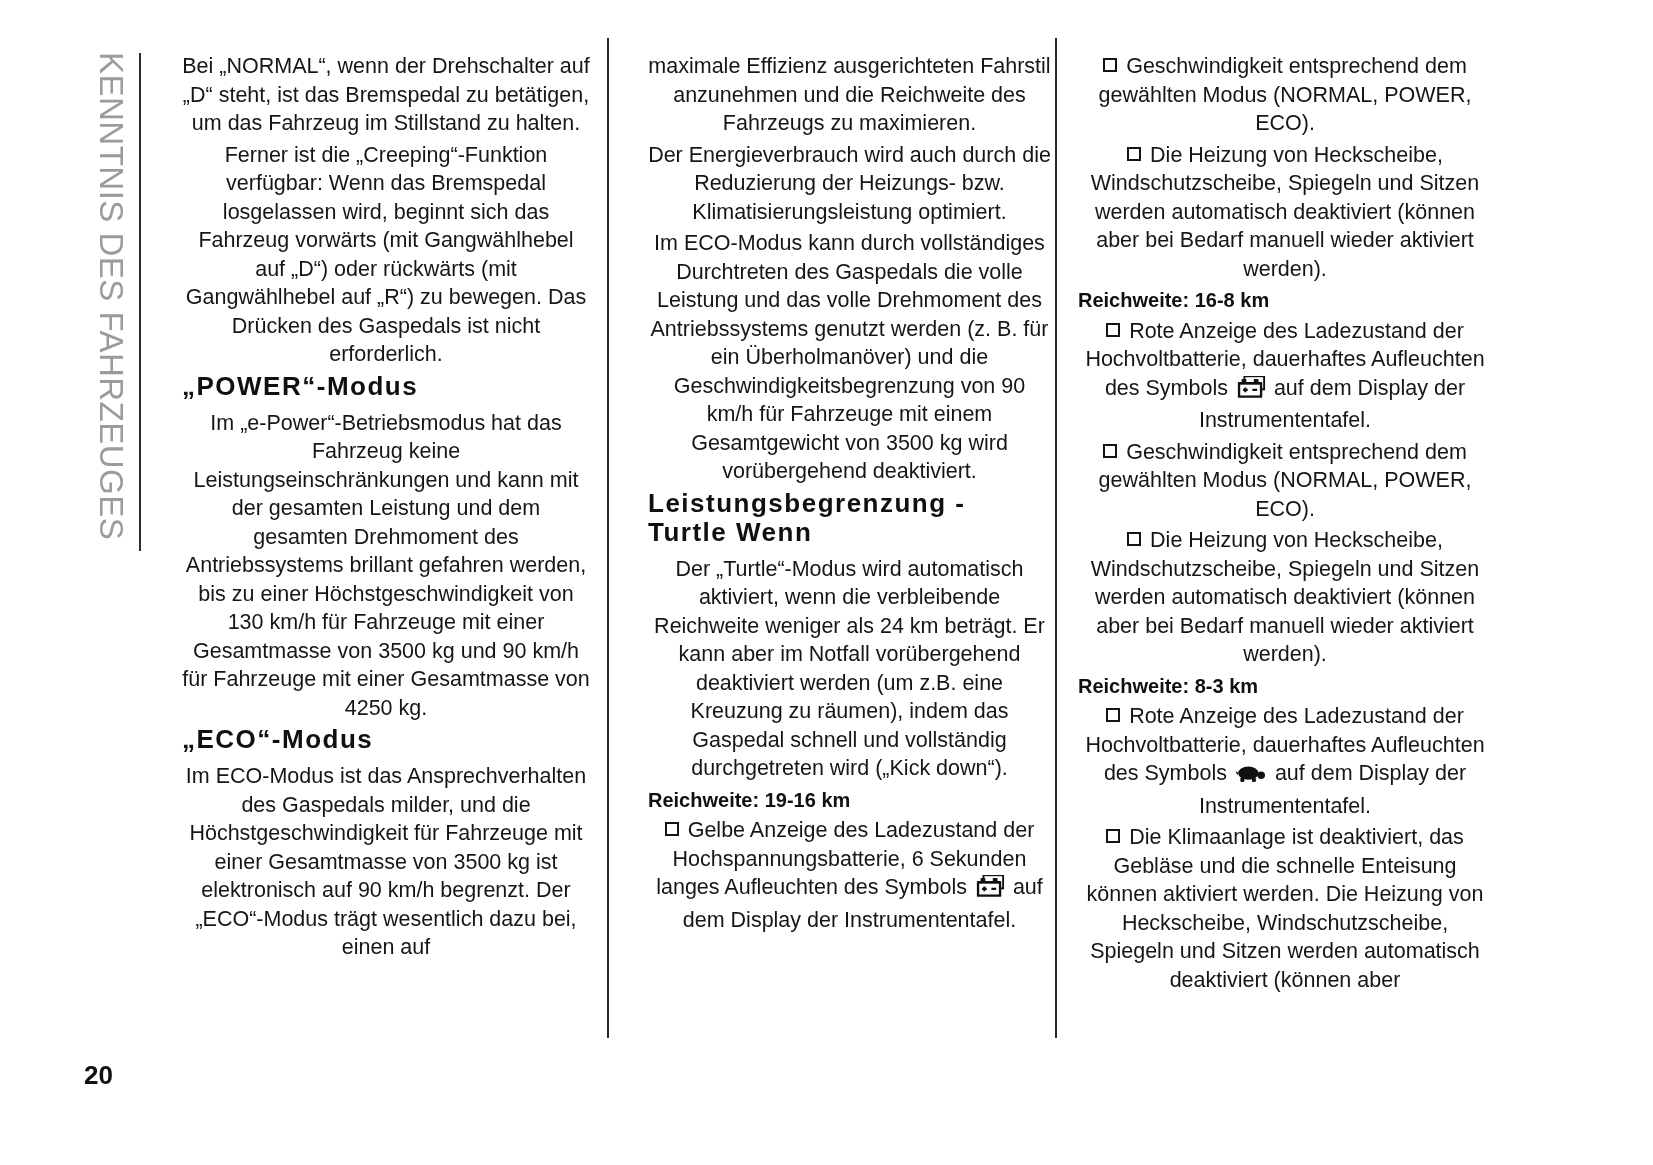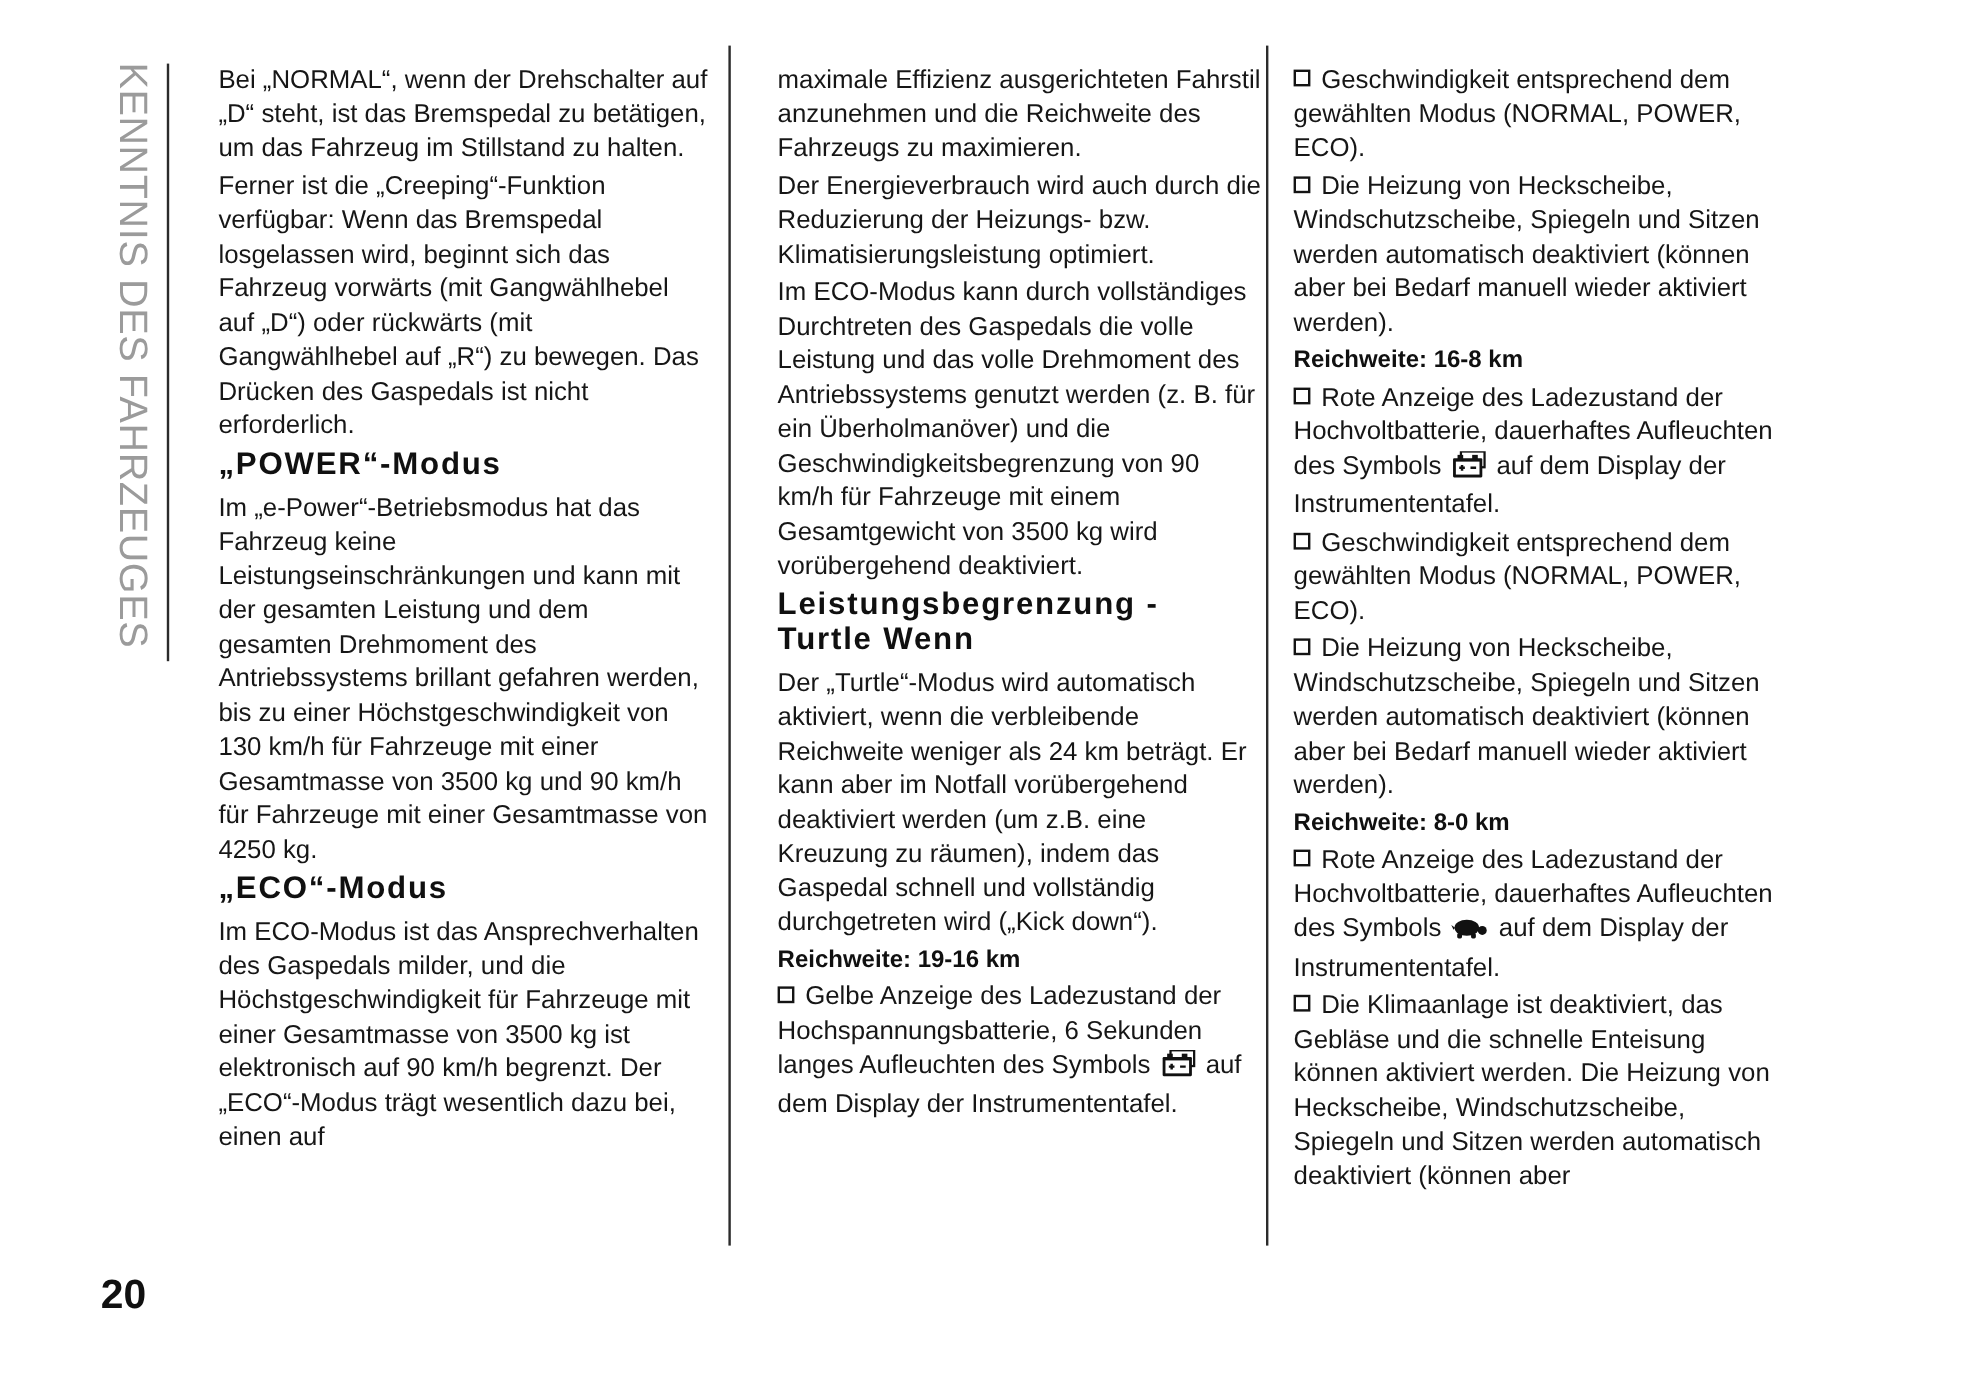--- a/index.html
+++ b/index.html
@@ -50,20 +50,21 @@
     position: absolute;
     top: 38px;
     width: 2px;
     height: 1000px;
     background: #2b2b2b;
   }
   .rule1 { left: 607px; }
   .rule2 { left: 1055px; }
   .para {
     margin: 0 0 3px 0;
+    text-align: center;
   }
   .heading {
     font-weight: bold;
     font-size: 26px;
     line-height: 29px;
     letter-spacing: 1.5px;
     margin: 0 0 8px 0;
     color: #101010;
   }
   .subheading {
@@ -82,21 +83,21 @@
   }
   .inline-icon {
     display: inline-block;
     vertical-align: -4px;
     margin: 0 2px;
   }
   .page-number {
     position: absolute;
     left: 84px;
     top: 1060px;
-    font-size: 34px;
+    font-size: 26px;
     font-weight: bold;
     color: #101010;
   }
 </style>
 </head>
 <body>
 
 <div class="page">
   <div class="sidebar-label">KENNTNIS DES FAHRZEUGES</div>
   <div class="sidebar-rule"></div>
@@ -134,21 +135,21 @@
       <p class="para"><span class="sq"></span>Rote Anzeige des Ladezustand der Hochvoltbatterie, dauerhaftes Aufleuchten des Symbols <span class="inline-icon"><svg width="30" height="23" viewBox="0 0 32 24">
             <rect x="9" y="0" width="21" height="14" fill="none" stroke="#111" stroke-width="2"></rect>
             <rect x="6" y="3" width="5" height="4" fill="#111"></rect>
             <rect x="19" y="3" width="5" height="4" fill="#111"></rect>
             <rect x="2" y="6" width="26" height="17" rx="1" fill="#111"></rect>
             <rect x="4.5" y="9" width="21" height="11.5" fill="#fff"></rect>
             <path d="M7.5 14.5 h5 M10 12 v5 M17.5 14.5 h5" stroke="#111" stroke-width="2.2" fill="none"></path>
           </svg></span> auf dem Display der Instrumententafel.</p>
       <p class="para"><span class="sq"></span>Geschwindigkeit entsprechend dem gewählten Modus (NORMAL, POWER, ECO).</p>
       <p class="para"><span class="sq"></span>Die Heizung von Heckscheibe, Windschutzscheibe, Spiegeln und Sitzen werden automatisch deaktiviert (können aber bei Bedarf manuell wieder aktiviert werden).</p>
-      <div class="subheading">Reichweite: 8-0 km</div>
+      <div class="subheading">Reichweite: 8-3 km</div>
       <p class="para"><span class="sq"></span>Rote Anzeige des Ladezustand der Hochvoltbatterie, dauerhaftes Aufleuchten des Symbols <span class="inline-icon"><svg width="32" height="20" viewBox="0 0 36 22">
             <ellipse cx="15" cy="10" rx="11.5" ry="7.5" fill="#111"></ellipse>
             <circle cx="29.5" cy="12.5" r="4.2" fill="#111"></circle>
             <rect x="6" y="15" width="4.5" height="5" rx="1.5" fill="#111"></rect>
             <rect x="19" y="15" width="4.5" height="5" rx="1.5" fill="#111"></rect>
             <path d="M4 10 L0.5 7.5 L2.5 12 Z" fill="#111"></path>
           </svg></span> auf dem Display der Instrumententafel.</p>
       <p class="para"><span class="sq"></span>Die Klimaanlage ist deaktiviert, das Gebläse und die schnelle Enteisung können aktiviert werden. Die Heizung von Heckscheibe, Windschutzscheibe, Spiegeln und Sitzen werden automatisch deaktiviert (können aber</p>
     </div>
 

